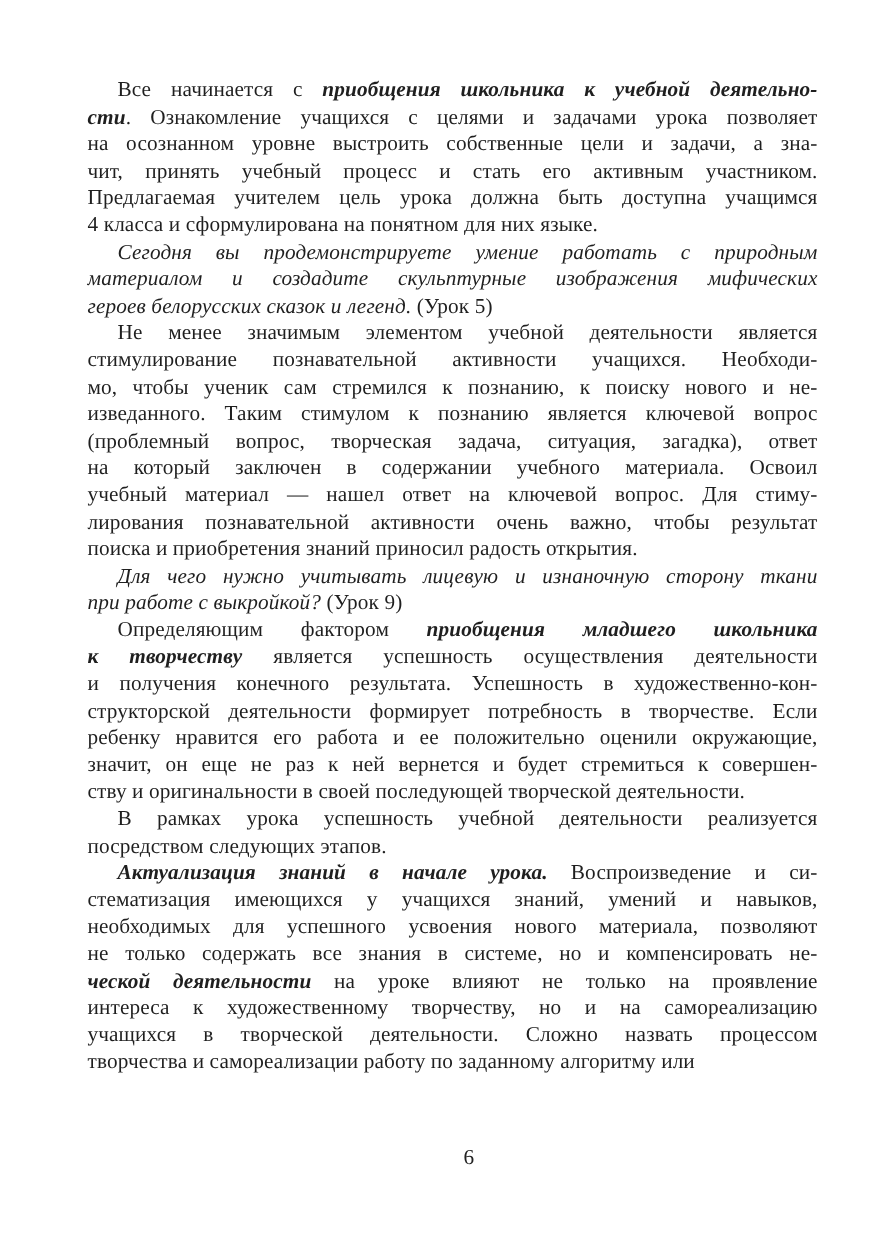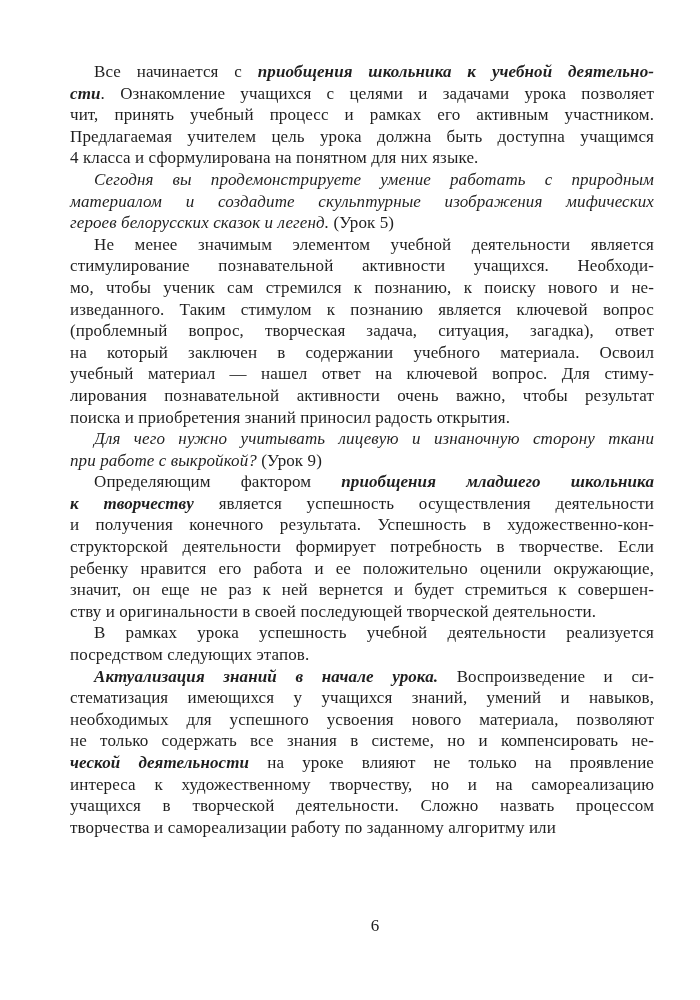--- a/index.html
+++ b/index.html
@@ -68,21 +68,22 @@
     color: #222222;
   }
 </style>
 </head>
 <body>
 
 <div class="page">
   <main class="text-block">
       <div class="line indent"><span class="run-regular">Все начинается с </span><span class="run-bold-italic">приобщения школьника к учебной деятельно-</span></div>
       <div class="line"><span class="run-bold-italic">сти</span><span class="run-regular">. Ознакомление учащихся с целями и задачами урока позволяет</span></div>
-      <div class="line"><span class="run-regular">чит, принять учебный процесс и рамках его активным участником.</span></div>
+      <div class="line"><span class="run-regular">на осознанном уровне выстроить собственные цели и задачи, а зна-</span></div>
+      <div class="line"><span class="run-regular">чит, принять учебный процесс и стать его активным участником.</span></div>
       <div class="line"><span class="run-regular">Предлагаемая учителем цель урока должна быть доступна учащимся</span></div>
       <div class="line para-last"><span class="run-regular">4 класса и сформулирована на понятном для них языке.</span></div>
       <div class="line indent"><span class="run-italic">Сегодня вы продемонстрируете умение работать с природным</span></div>
       <div class="line"><span class="run-italic">материалом и создадите скульптурные изображения мифических</span></div>
       <div class="line para-last"><span class="run-italic">героев белорусских сказок и легенд.</span><span class="run-regular"> (Урок 5)</span></div>
       <div class="line indent"><span class="run-regular">Не менее значимым элементом учебной деятельности является</span></div>
       <div class="line"><span class="run-regular">стимулирование познавательной активности учащихся. Необходи-</span></div>
       <div class="line"><span class="run-regular">мо, чтобы ученик сам стремился к познанию, к поиску нового и не-</span></div>
       <div class="line"><span class="run-regular">изведанного. Таким стимулом к познанию является ключевой вопрос</span></div>
       <div class="line"><span class="run-regular">(проблемный вопрос, творческая задача, ситуация, загадка), ответ</span></div>

